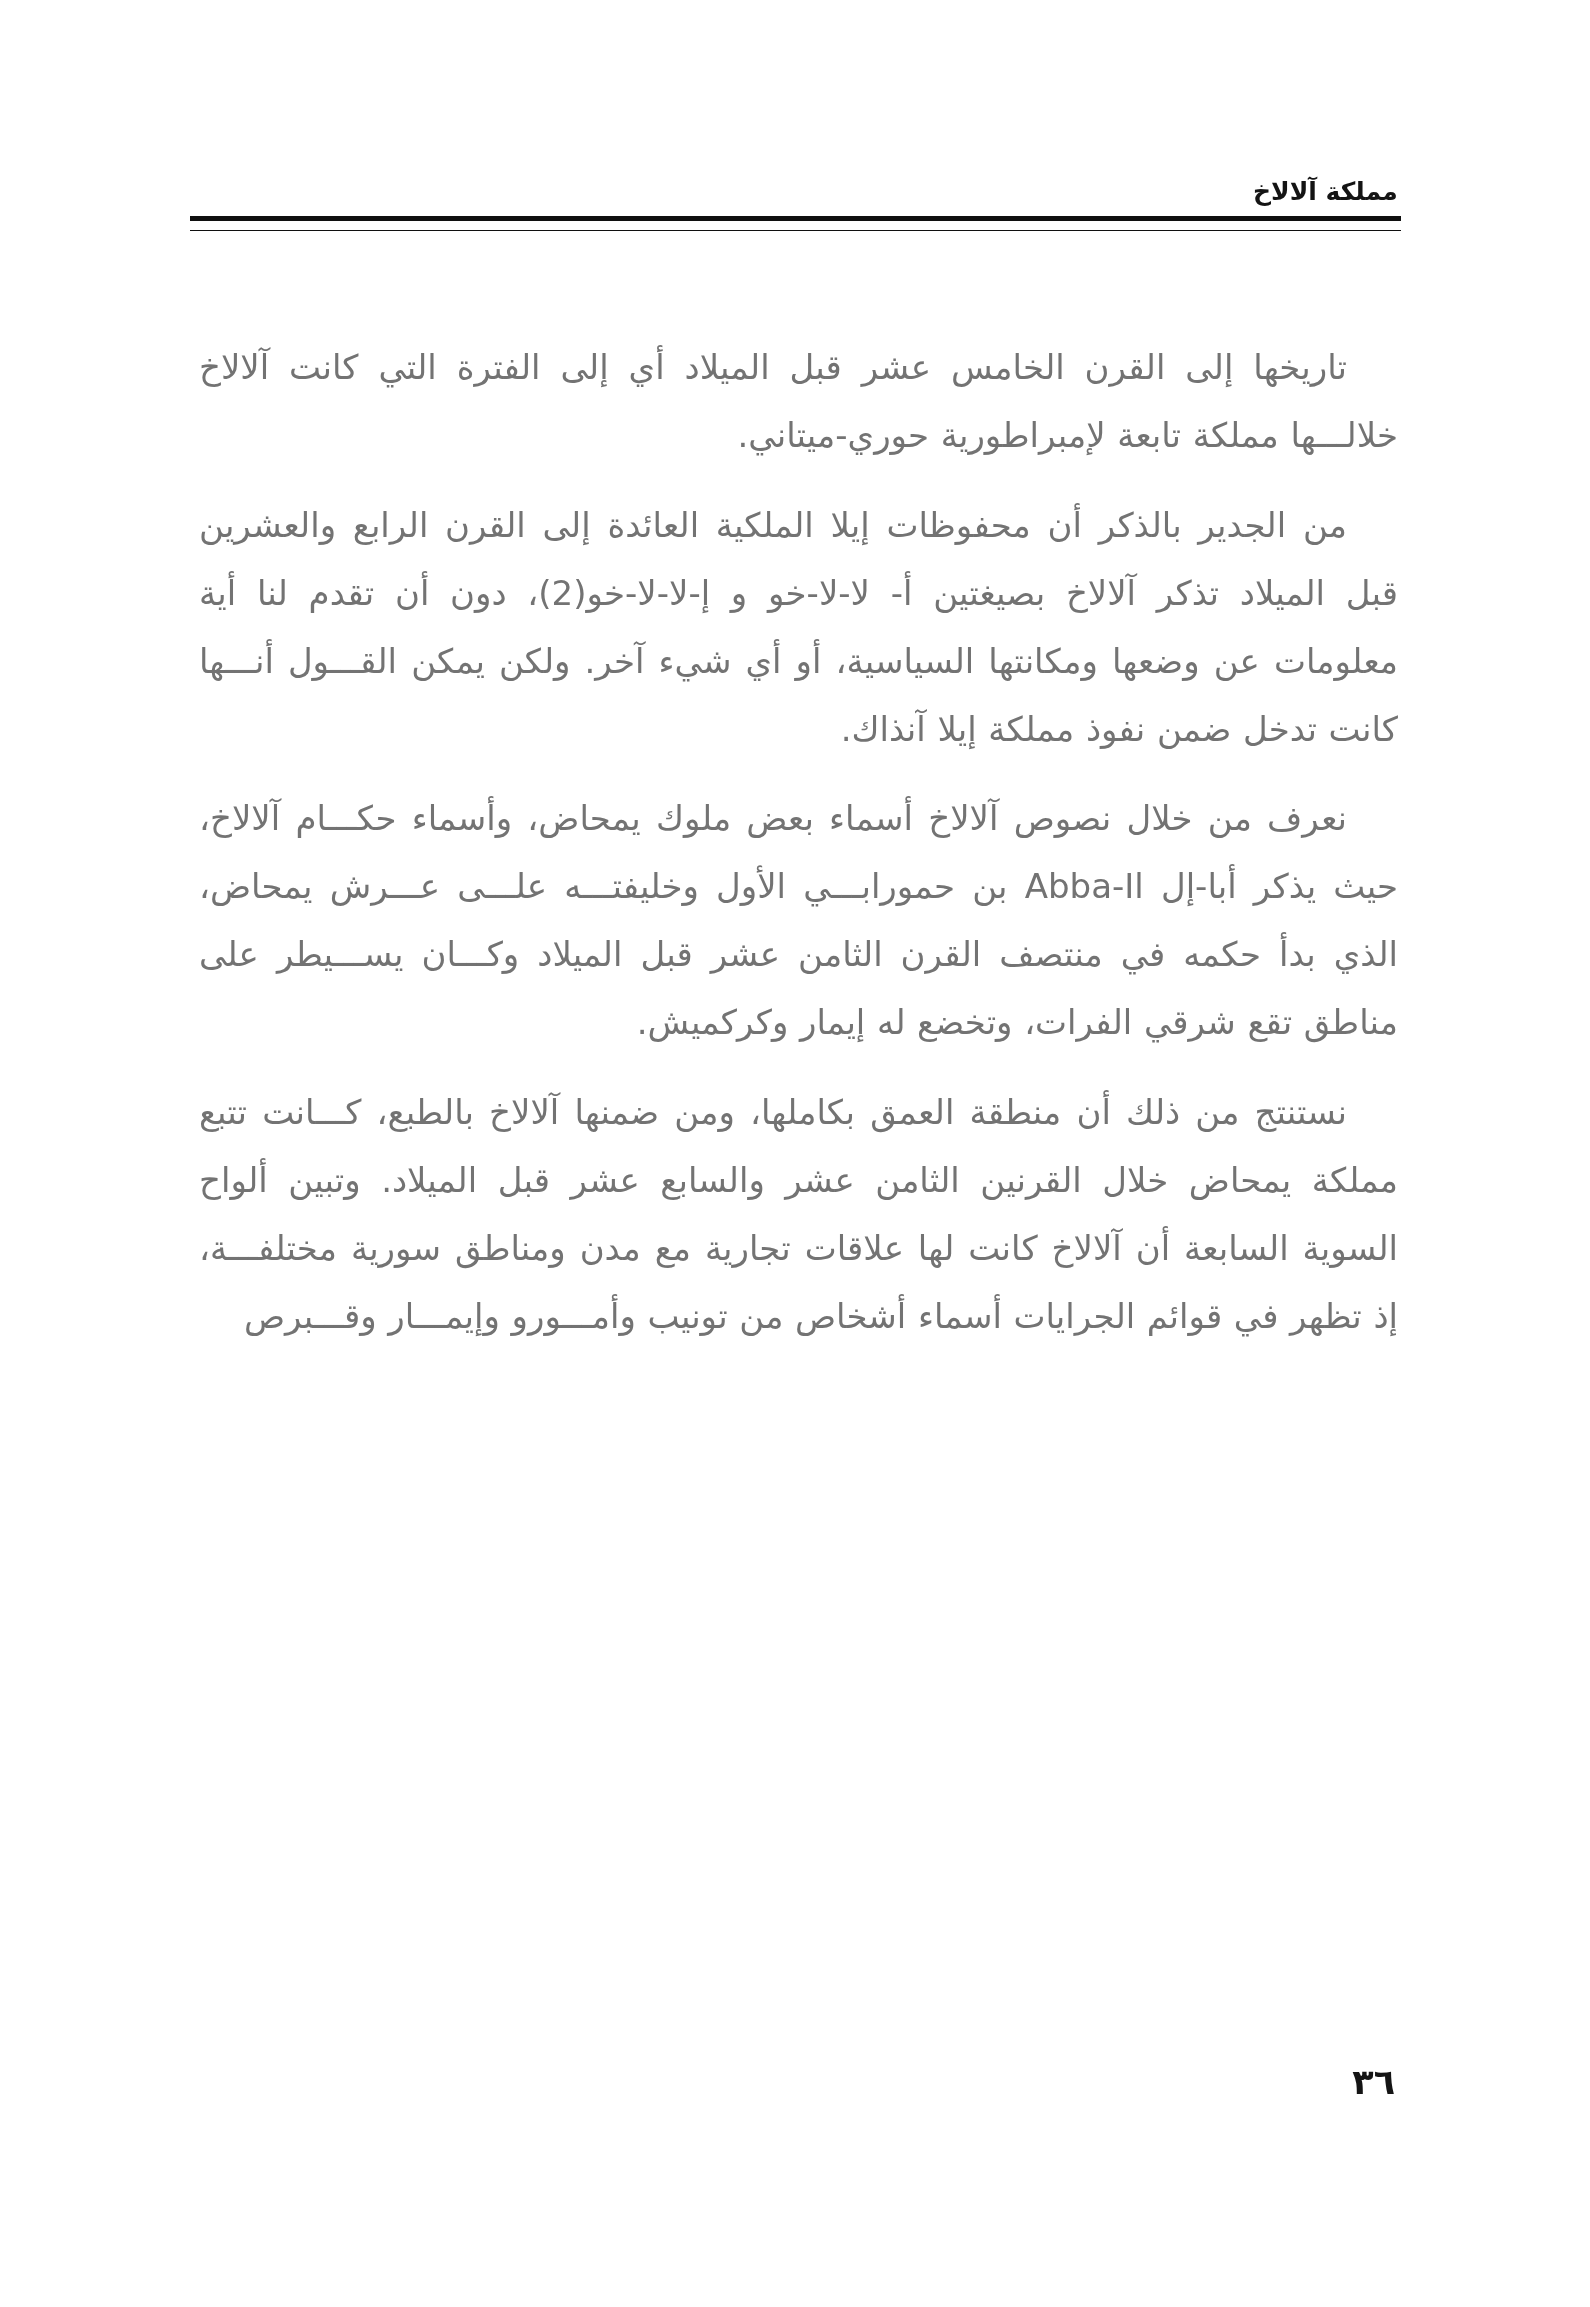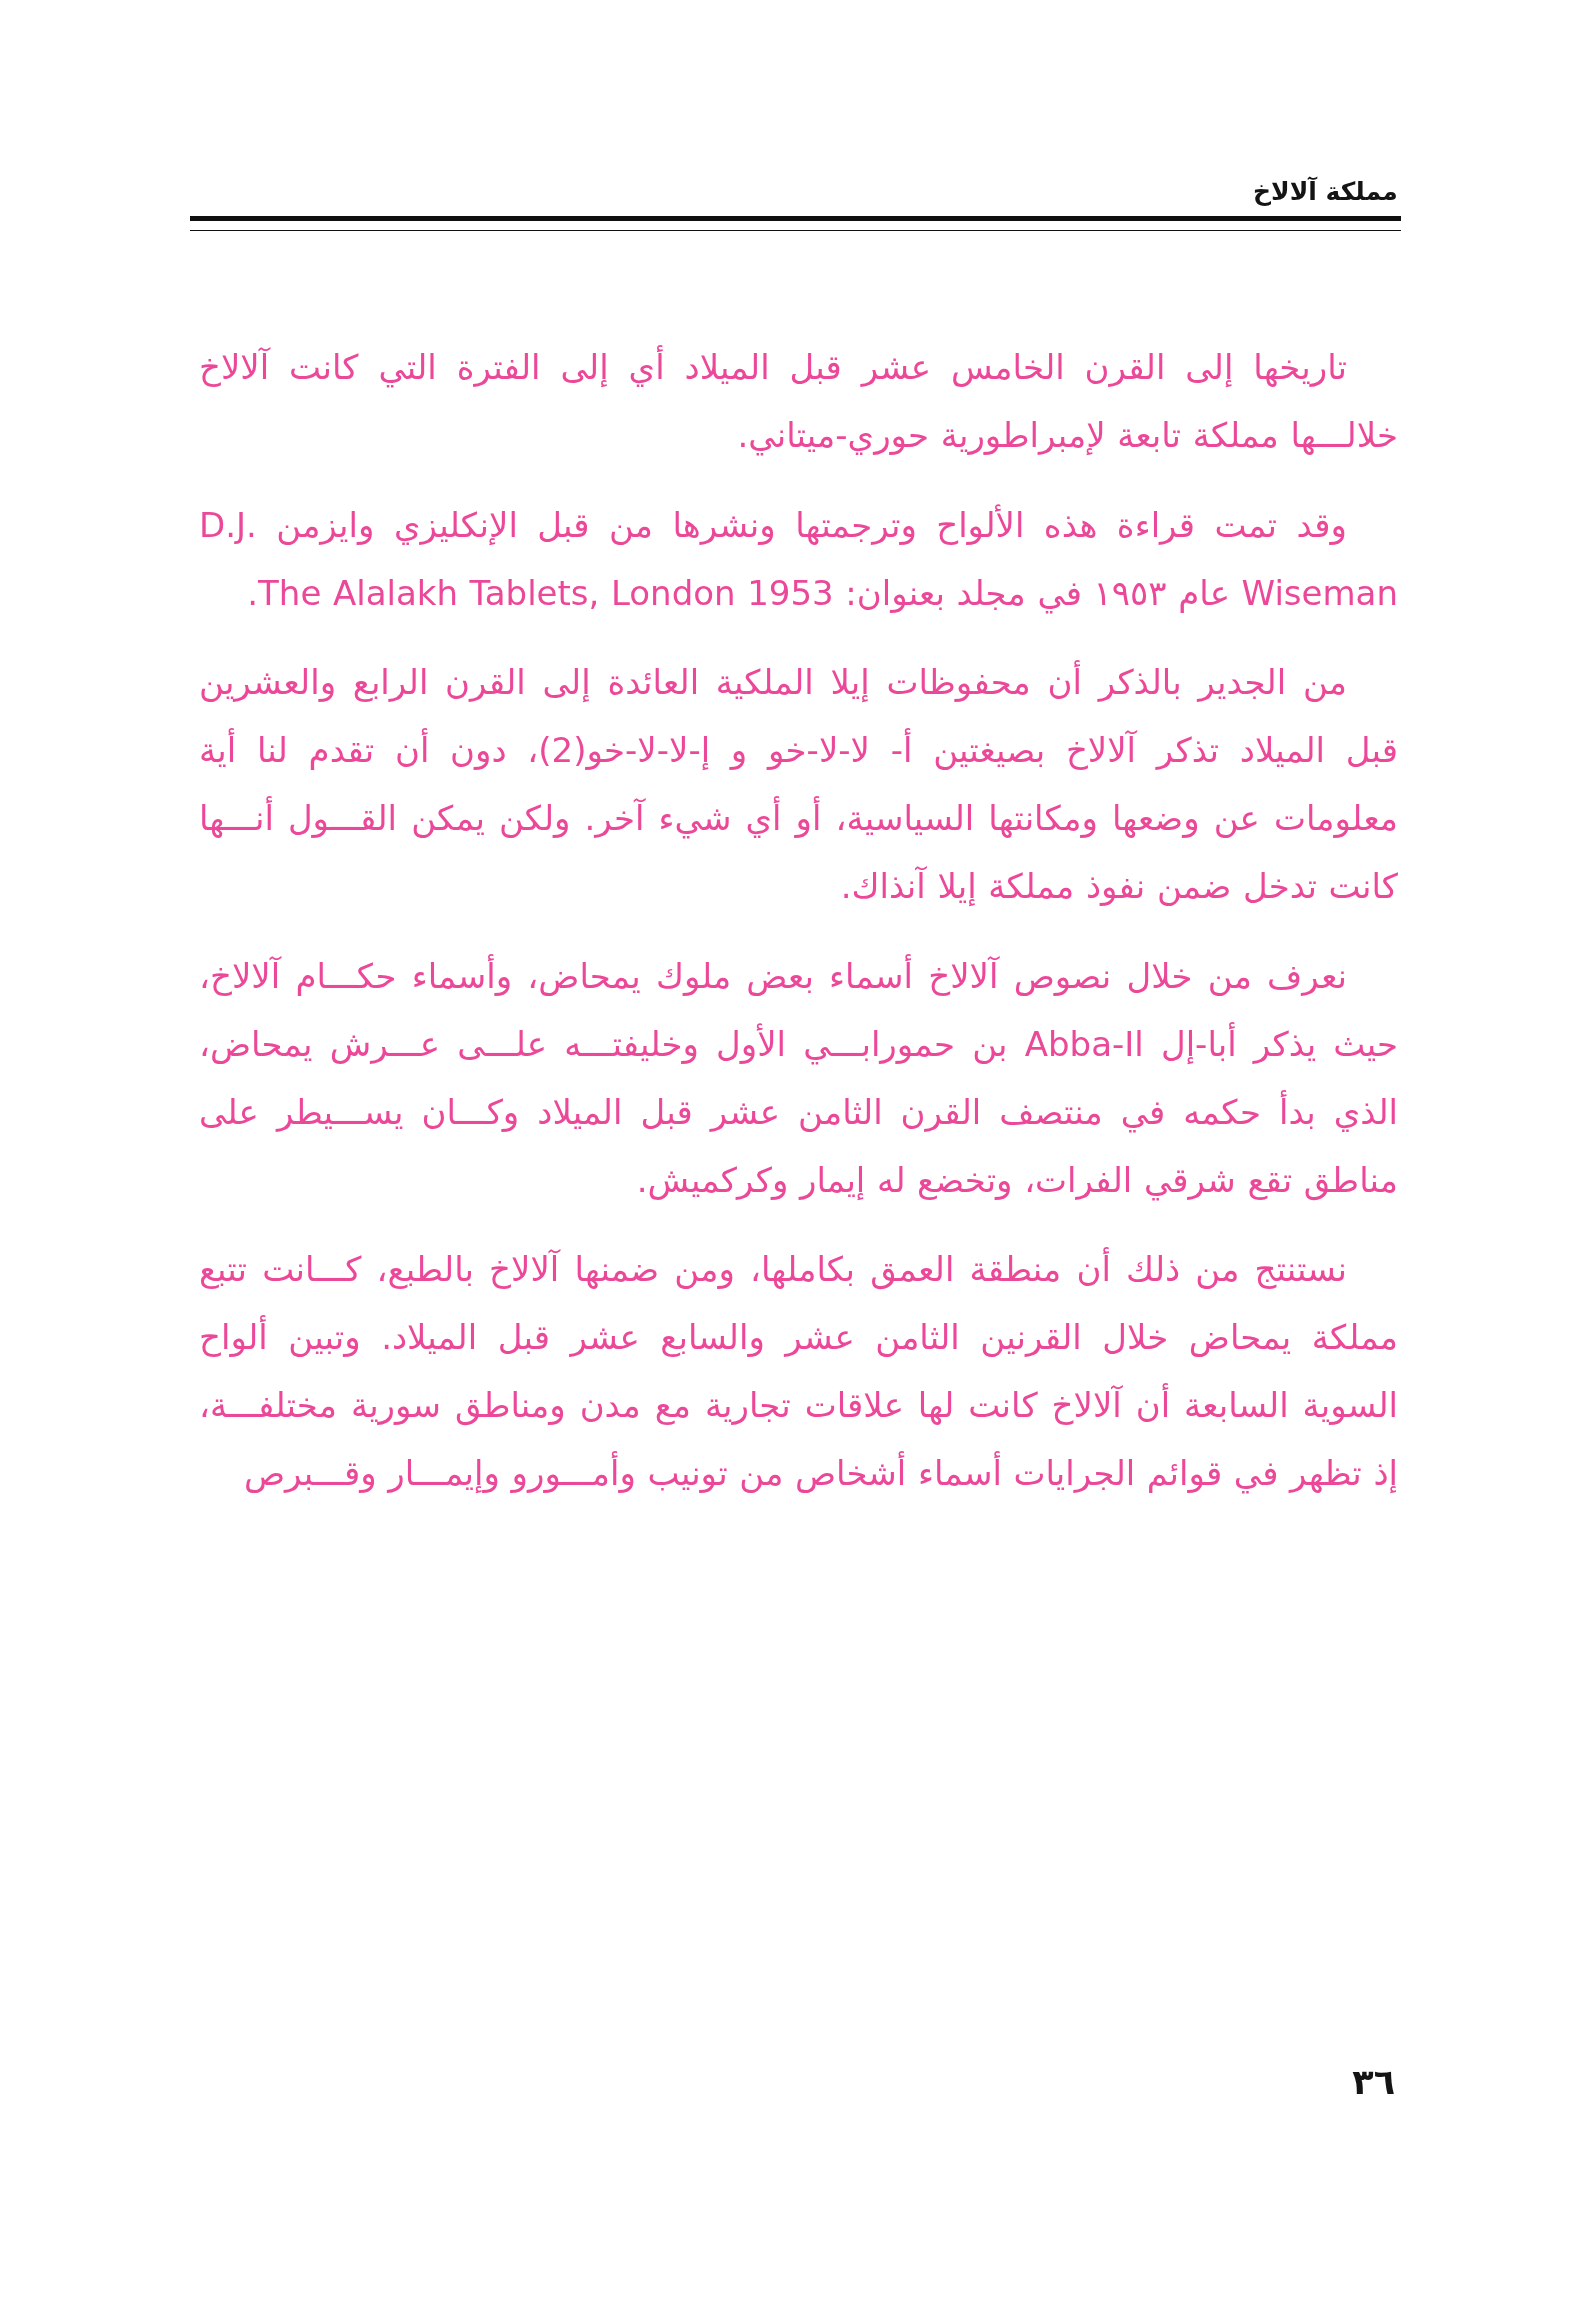--- a/index.html
+++ b/index.html
@@ -44,21 +44,21 @@
       left: 199px;
       direction: rtl;
       text-align: justify;
       text-justify: inter-word;
     }
     .body-area p {
       margin: 0 0 21.5px 0;
       font-size: 34px;
       line-height: 68px;
       text-indent: 51px;
-      color: #ec4899;
+      color: #737373;
       word-spacing: 0.8px;
     }
     .page-number {
       position: absolute;
       top: 2062px;
       right: 195px;
       font-size: 35px;
       font-weight: 700;
       direction: rtl;
       color: #141414;
@@ -70,21 +70,20 @@
 
 <div class="page">
 
   <div class="header-area">
     <div class="running-head">مملكة آلالاخ</div>
     <div class="header-rule"></div>
   </div>
 
   <div class="body-area">
     <p>تاريخها إلى القرن الخامس عشر قبل الميلاد أي إلى الفترة التي كانت آلالاخ خلالـــها مملكة تابعة لإمبراطورية حوري-ميتاني.</p>
-    <p>وقد تمت قراءة هذه الألواح وترجمتها ونشرها من قبل الإنكليزي وايزمن D.J. Wiseman عام ١٩٥٣ في مجلد بعنوان: The Alalakh Tablets, London 1953.</p>
     <p>من الجدير بالذكر أن محفوظات إيلا الملكية العائدة إلى القرن الرابع والعشرين قبل الميلاد تذكر آلالاخ بصيغتين أ- لا-لا-خو و إ-لا-لا-خو(2)، دون أن تقدم لنا أية معلومات عن وضعها ومكانتها السياسية، أو أي شيء آخر. ولكن يمكن القـــول أنـــها كانت تدخل ضمن نفوذ مملكة إيلا آنذاك.</p>
     <p>نعرف من خلال نصوص آلالاخ أسماء بعض ملوك يمحاض، وأسماء حكـــام آلالاخ، حيث يذكر أبا-إل Abba-Il بن حمورابـــي الأول وخليفتـــه علـــى عـــرش يمحاض، الذي بدأ حكمه في منتصف القرن الثامن عشر قبل الميلاد وكـــان يســـيطر على مناطق تقع شرقي الفرات، وتخضع له إيمار وكركميش.</p>
     <p>نستنتج من ذلك أن منطقة العمق بكاملها، ومن ضمنها آلالاخ بالطبع، كـــانت تتبع مملكة يمحاض خلال القرنين الثامن عشر والسابع عشر قبل الميلاد. وتبين ألواح السوية السابعة أن آلالاخ كانت لها علاقات تجارية مع مدن ومناطق سورية مختلفـــة، إذ تظهر في قوائم الجرايات أسماء أشخاص من تونيب وأمـــورو وإيمـــار وقـــبرص</p>
   </div>
 
   <div class="page-number">٣٦</div>
 
 </div>
 
 

